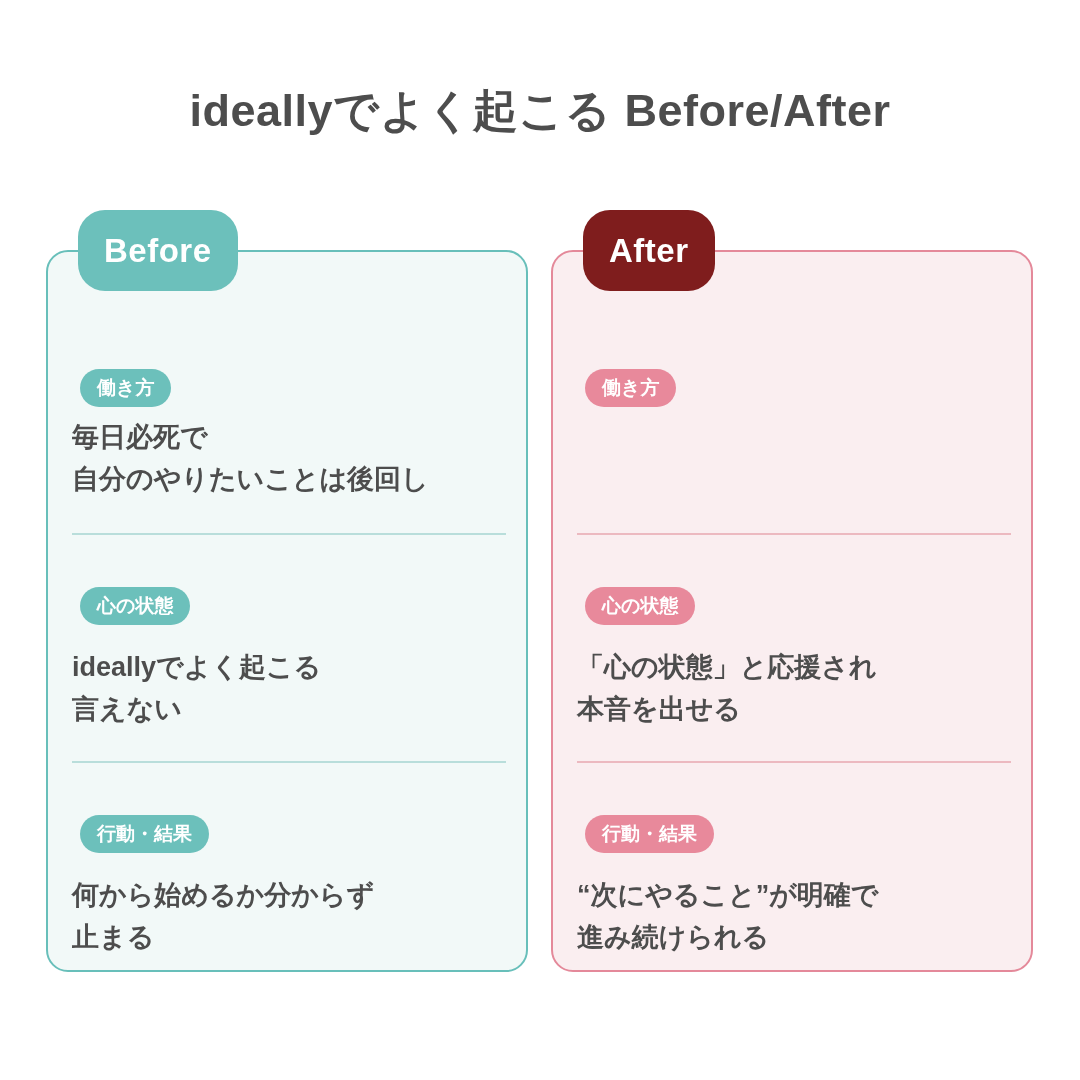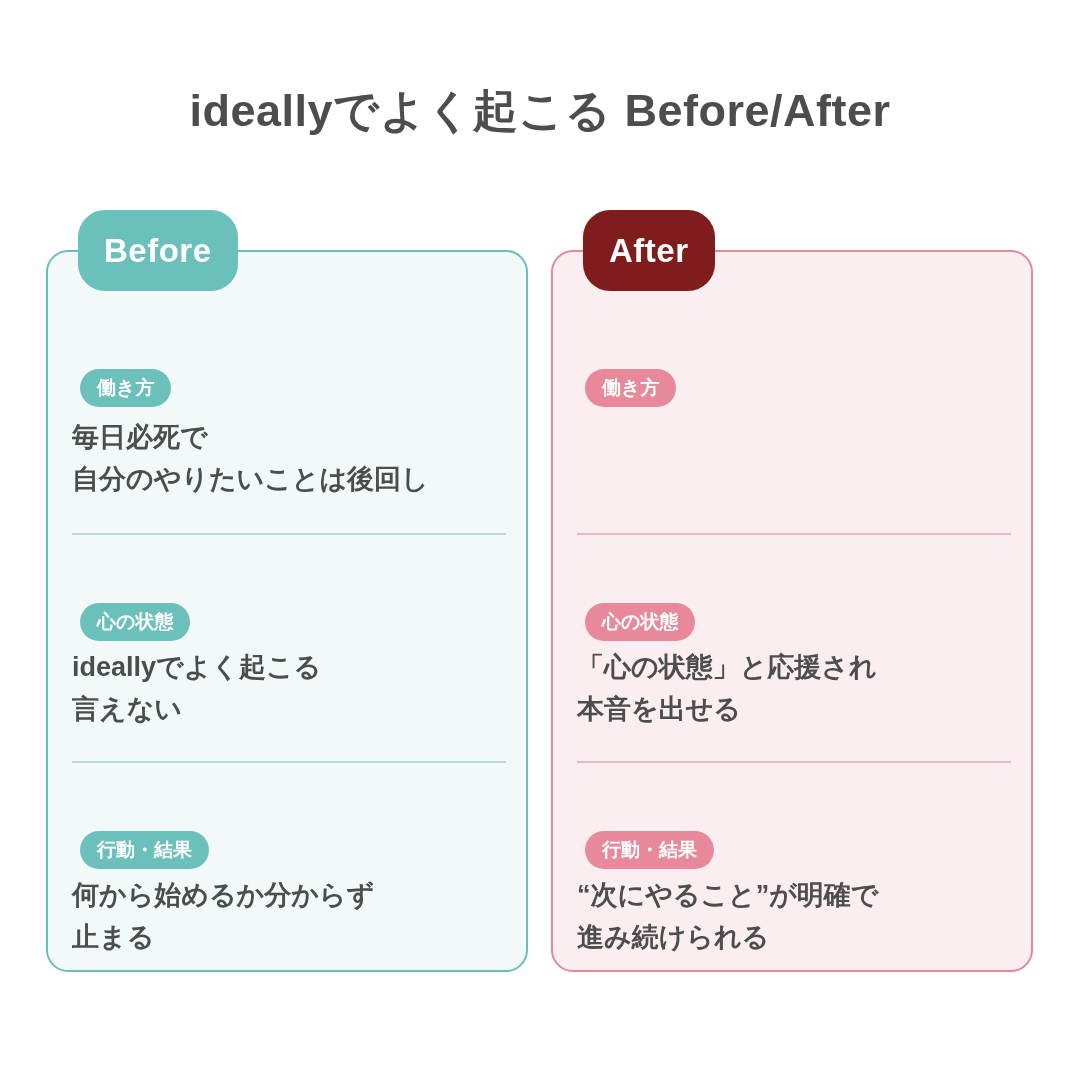--- a/index.html
+++ b/index.html
@@ -110,21 +110,21 @@
   }
   .section + .section {
     border-top: 2px solid #b9dedb;
   }
   .column.after .section + .section {
     border-top: 2px solid #ecb9c0;
   }
 
   .tag {
     position: absolute;
-    top: 68px;
+    top: 52px;
     left: 8px;
     height: 38px;
     padding: 0 17px;
     border-radius: 19px;
     background: #6cc0bb;
     color: #ffffff;
     font-size: 19px;
     font-weight: bold;
     line-height: 38px;
     white-space: nowrap;

